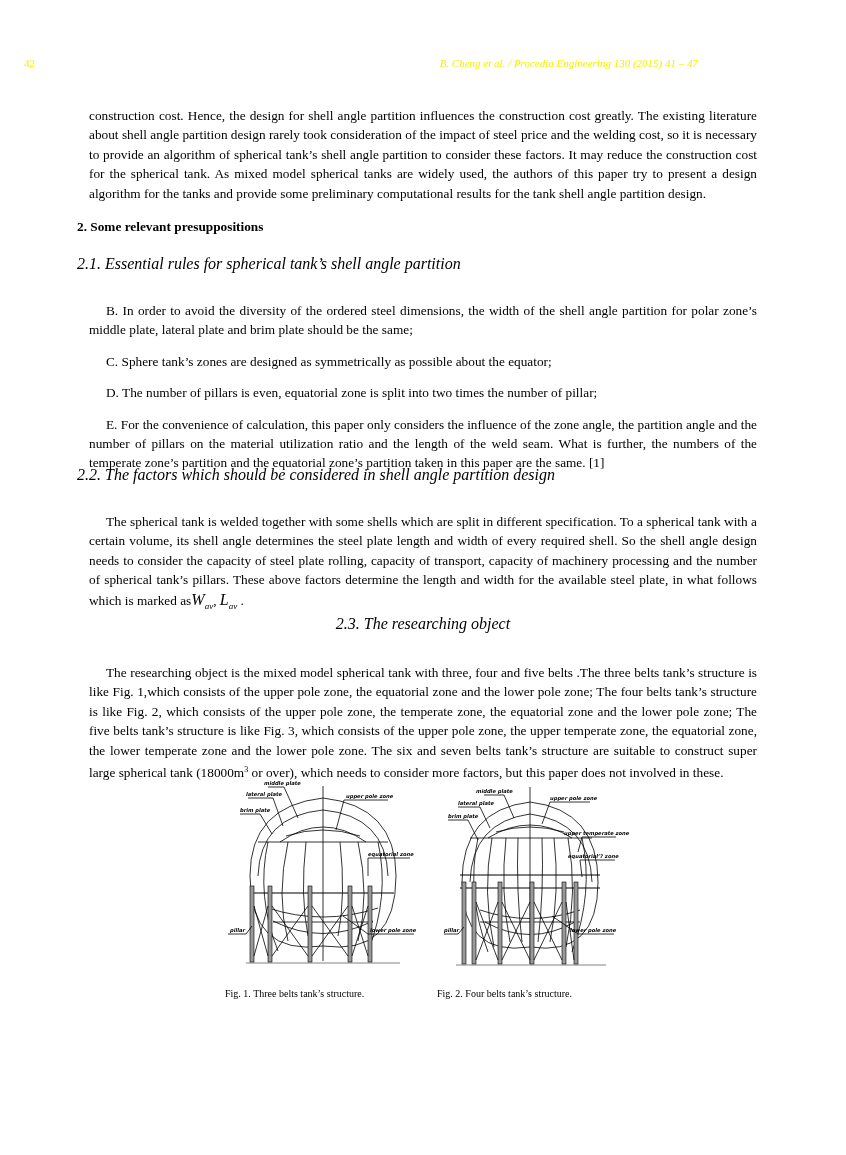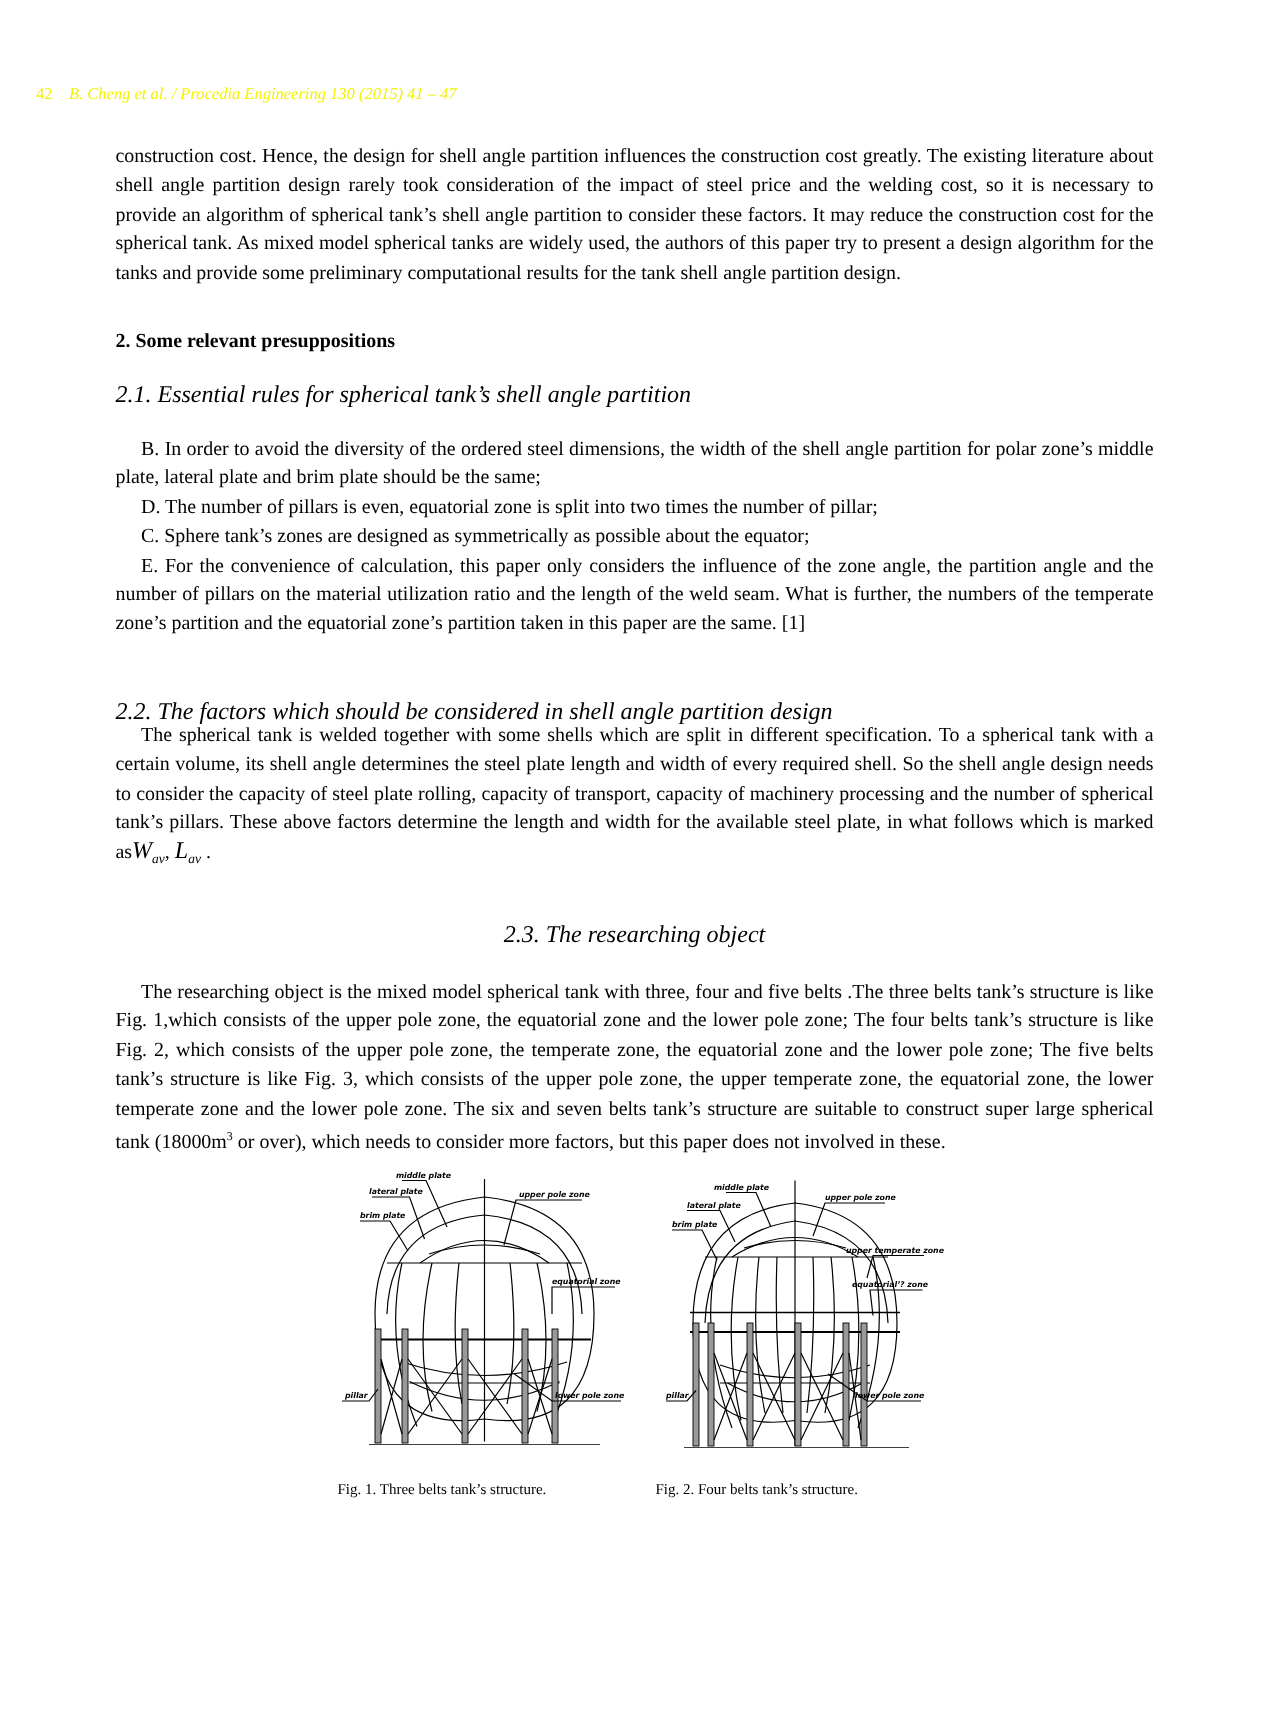--- a/index.html
+++ b/index.html
@@ -1,22 +1,22 @@
 <!DOCTYPE html>
 <html><head>
 <meta charset="utf-8">
 <style>
   html, body { margin:0; padding:0; background:#fff; }
   body { width:846px; height:1155px; position:relative; overflow:hidden;
          font-family:"Liberation Serif", serif; color:#000; }
   .hdr { position:absolute; top:57px; font-style:italic; font-size:11px; color:#f2f200; }
   .hdr-num { left:24px; font-style:normal; }
-  .hdr-cite { left:0; width:698px; text-align:left;margin-left:46px; }
+  .hdr-cite { left:0; width:698px; text-align:right; }
   .col { position:absolute; left:77px; width:692px; font-size:13.3px; line-height:19.4px; }
-  p { margin:0; text-align:justify; }
+  p { margin:12px; text-align:justify; }
   .ind { text-indent:17px; }
   h2 { font-size:13.3px; font-weight:bold; margin:0; line-height:19.4px; }
   h3 { font-size:16px; font-style:italic; font-weight:normal; margin:0; line-height:19.4px; }
   .sym { font-family:"Liberation Serif", serif; font-size:12px; }
   .math { font-style:italic; font-size:16px; }
   sub { font-size:9px; font-style:italic; }
   sup { font-size:8px; }
   .fig { position:absolute; }
   .fig svg { display:block; }
   .cap { position:absolute; font-size:10px; white-space:nowrap; }
@@ -35,30 +35,30 @@
 <div class="col" style="top:217px;">
   <h2>2. Some relevant presuppositions</h2>
 </div>
 
 <div class="col" style="top:254px;">
   <h3>2.1. Essential rules for spherical tank’s shell angle partition</h3>
 </div>
 
 <div class="col" style="top:289px;">
   <p class="ind">B. In order to avoid the diversity of the ordered steel dimensions, the width of the shell angle partition for polar zone’s middle plate, lateral plate and brim plate should be the same;</p>
+  <p class="ind">C. Sphere tank’s zones are designed as symmetrically as possible about the equator;</p>
   <p class="ind">D. The number of pillars is even, equatorial zone is split into two times the number of pillar;</p>
-  <p class="ind">C. Sphere tank’s zones are designed as symmetrically as possible about the equator;</p>
   <p class="ind">E. For the convenience of calculation, this paper only considers the influence of the zone angle, the partition angle and the number of pillars on the material utilization ratio and the length of the weld seam. What is further, the numbers of the temperate zone’s partition and the equatorial zone’s partition taken in this paper are the same. [1]</p>
 </div>
 
 <div class="col" style="top:465px;">
   <h3>2.2. The factors which should be considered in shell angle partition design</h3>
 </div>
 
-<div class="col" style="top:480px;">
+<div class="col" style="top:500px;">
   <p class="ind"><span>The spherical tank is welded together with some shells which are split in different specification. To a spherical tank with a certain volume, its shell angle determines the steel plate length and width of every required shell. So the shell angle design needs to consider the capacity of steel plate rolling, capacity of transport, capacity of machinery processing and the number of spherical tank’s pillars. These above factors determine the length and width for the available steel plate, in what follows which is marked as</span><span class="math">W</span><sub>av</sub><span>, </span><span class="math">L</span><sub>av</sub><span> .</span></p>
 </div>
 
 <div class="col" style="top:614px;text-align:center;">
   <h3>2.3. The researching object</h3>
 </div>
 
 <div class="col" style="top:651px;">
   <p class="ind"><span>The researching object is the mixed model spherical tank with three, four and five belts .The three belts tank’s structure is like Fig. 1,which consists of the upper pole zone, the equatorial zone and the lower pole zone; The four belts tank’s structure is like Fig. 2, which consists of the upper pole zone, the temperate zone, the equatorial zone and the lower pole zone; The five belts tank’s structure is like Fig. 3, which consists of the upper pole zone, the upper temperate zone, the equatorial zone, the lower temperate zone and the lower pole zone. The six and seven belts tank’s structure are suitable to construct super large spherical tank (18000m</span><sup>3</sup><span> or over), which needs to consider more factors, but this paper does not involved in these.</span></p>
 </div>

